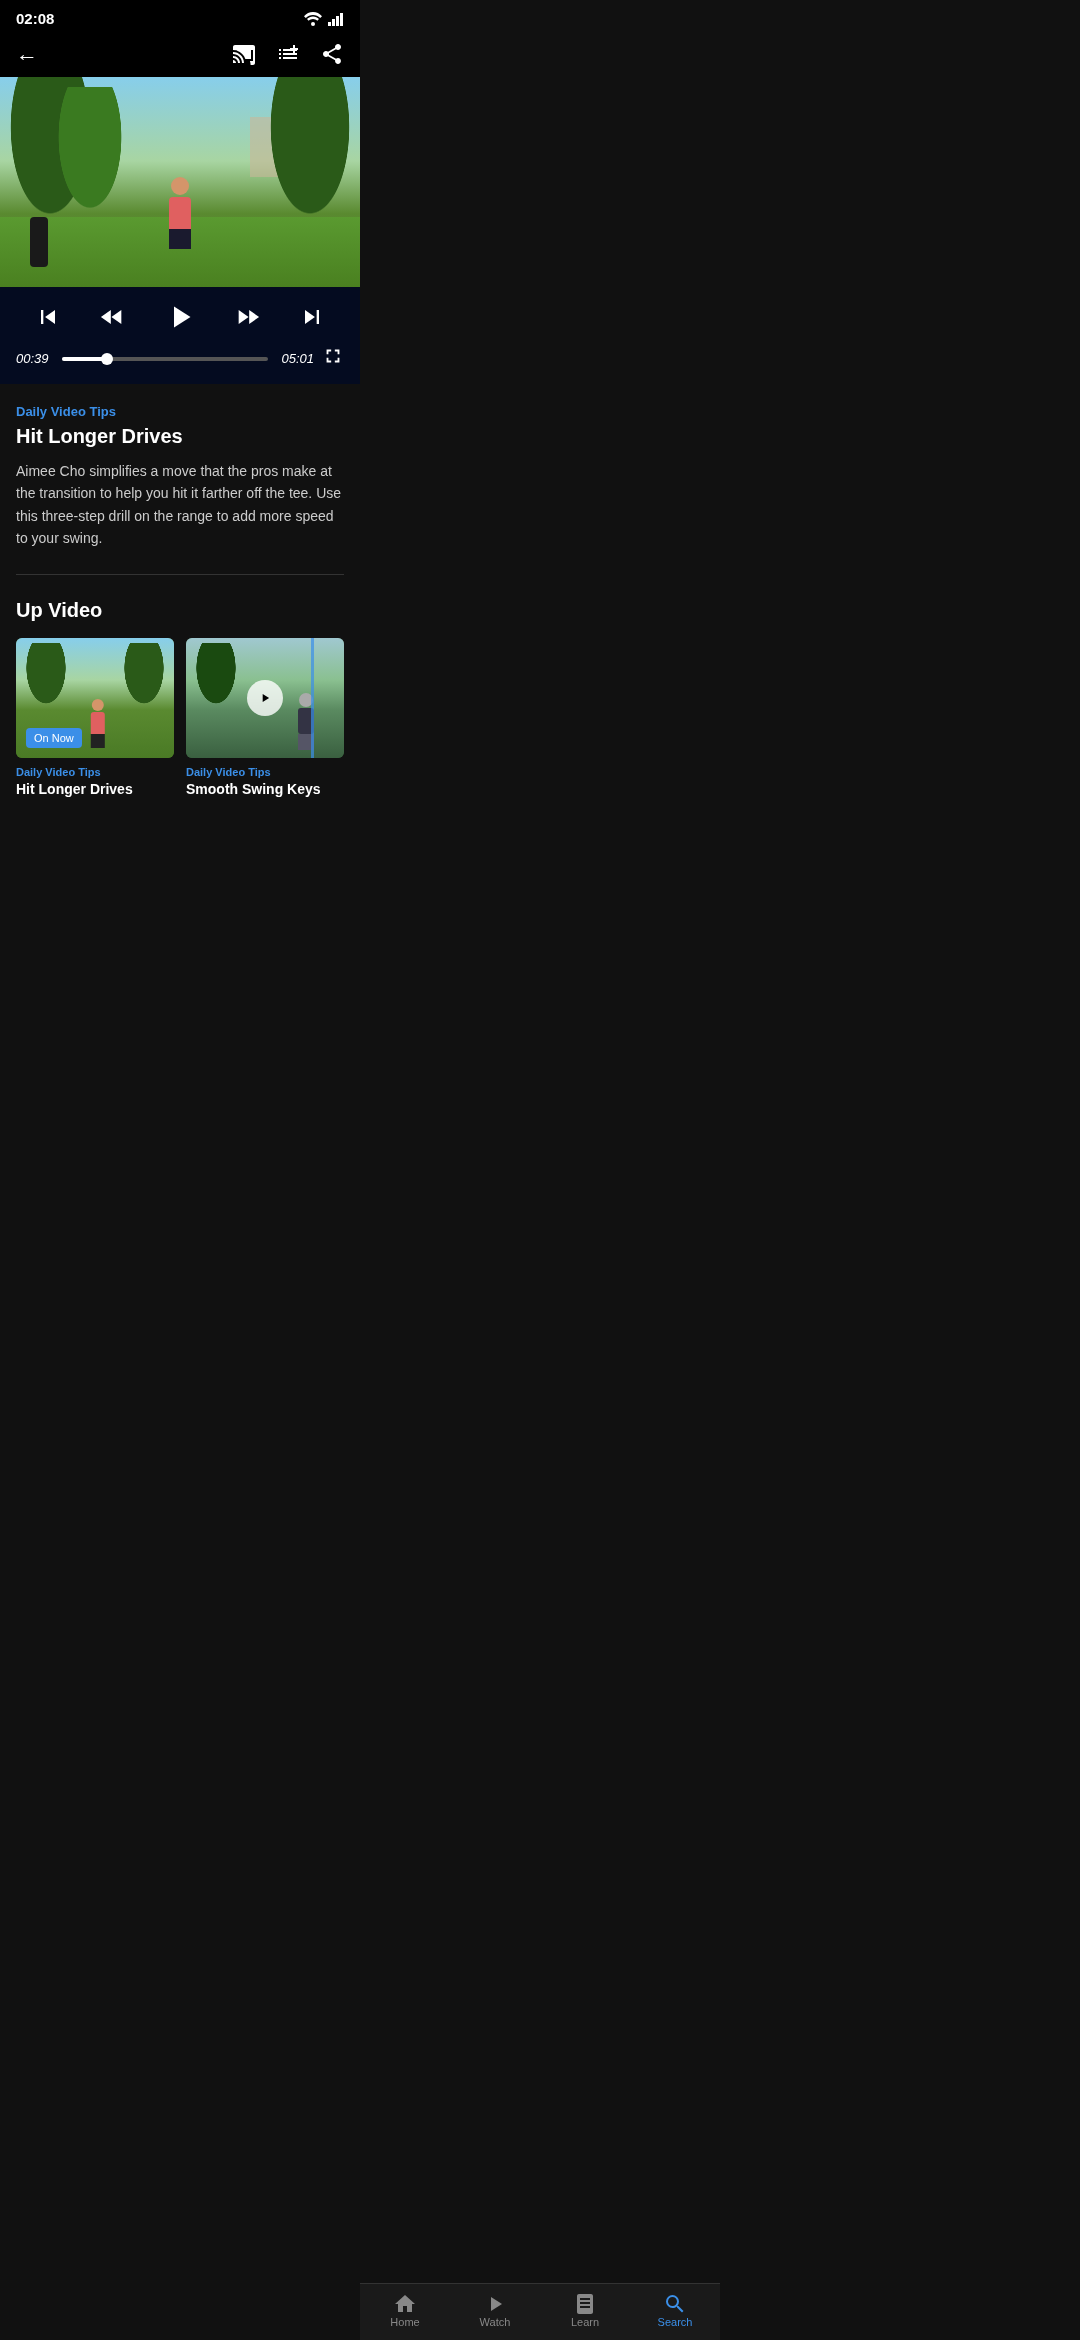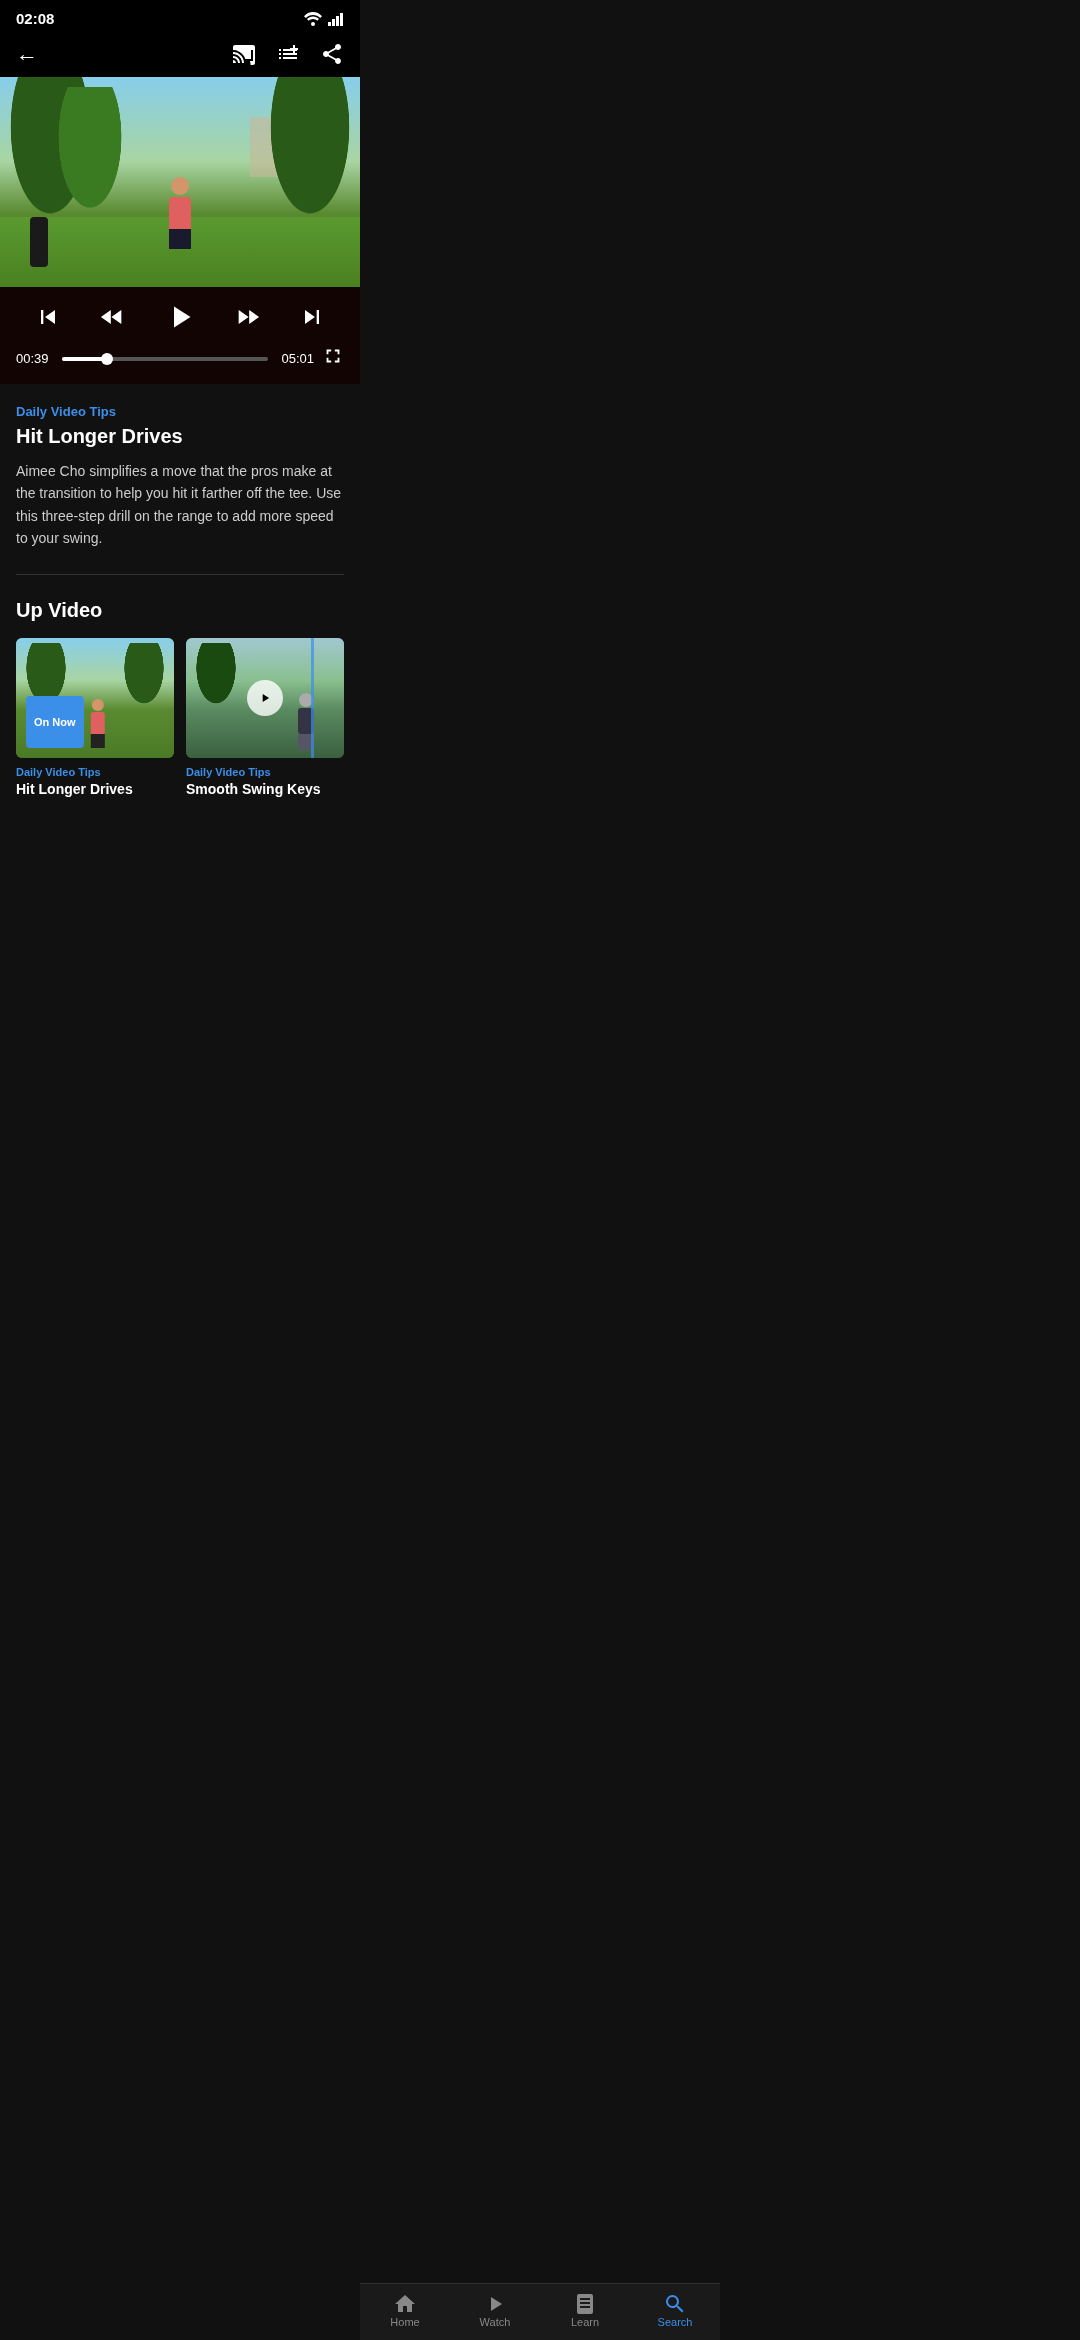--- a/index.html
+++ b/index.html
@@ -52,22 +52,23 @@
       color: #fff;
       cursor: pointer;
       font-size: 22px;
       display: flex;
       align-items: center;
     }
 
     
     .video-container {
       width: 100%;
-      background: #7f1d1d;
+      background: #1d4ed8;
       position: relative;
+      font-style: italic;
     }
     .video-thumbnail {
       width: 100%;
       height: 210px;
       background: linear-gradient(180deg, #3a6b2a 0%, #4a7a30 40%, #2d5a20 70%, #1a2a10 100%);
       position: relative;
       overflow: hidden;
     }
     .video-scene {
       position: absolute;
@@ -251,22 +252,22 @@
       width: 100%;
       height: 100%;
     }
     .card-badge {
       position: absolute;
       bottom: 10px;
       left: 10px;
       background: #3b8fe8;
       color: #fff;
       font-size: 11px;
-      font-weight: 700;
-      padding: 20px 8px;
+      font-weight: 400;
+      padding: 4px 8px;
       border-radius: 4px;
     }
     .card-play-btn {
       position: absolute;
       top: 50%;
       left: 50%;
       transform: translate(-50%, -50%);
       width: 36px;
       height: 36px;
       background: rgba(255,255,255,0.8);

